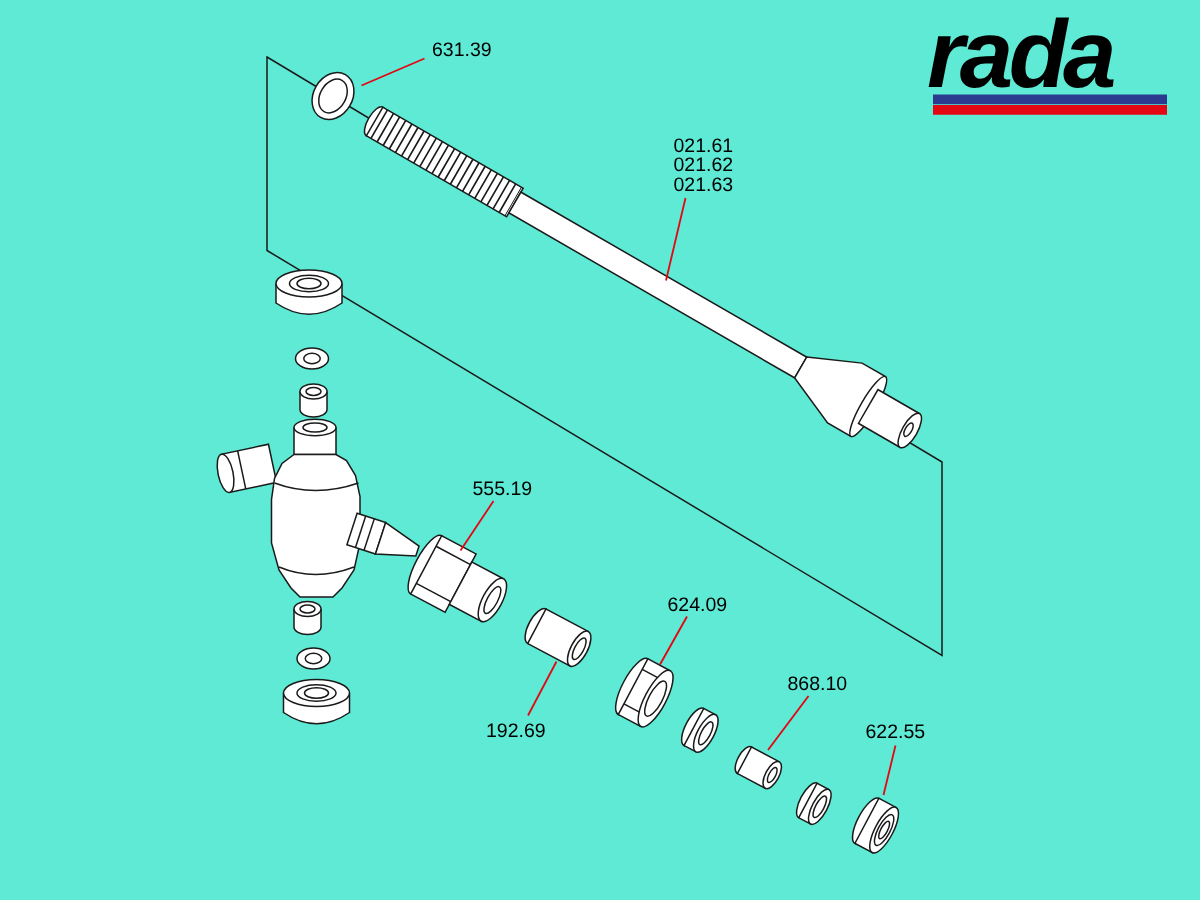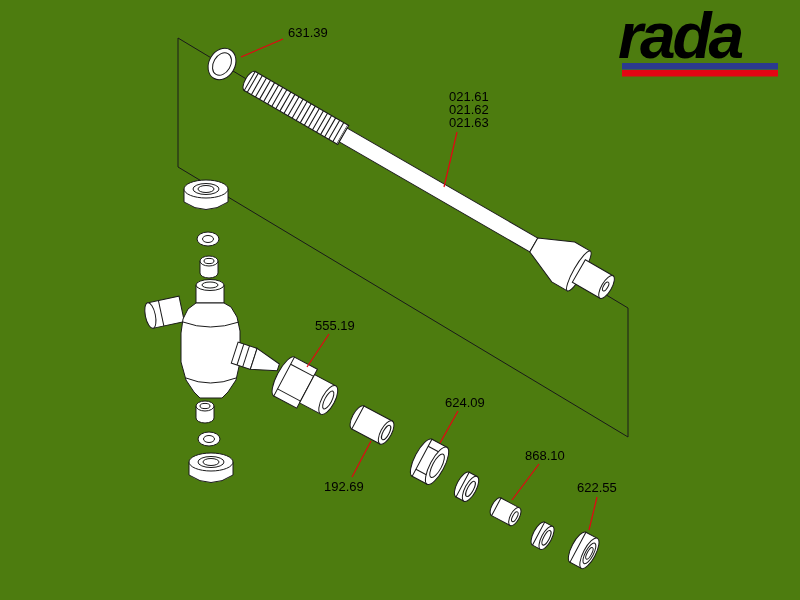--- a/index.html
+++ b/index.html
@@ -1,16 +1,16 @@
 <!DOCTYPE html>
 <html><head>
 <meta charset="utf-8">
 <style>
   html,body{margin:0;padding:0;background:#fff;}
-  .page{position:relative;width:800px;height:600px;background:#4d7c0f;overflow:hidden;
+  .page{position:relative;width:800px;height:600px;background:#5eead4;overflow:hidden;
         font-family:"Liberation Sans",sans-serif;}
   svg{position:absolute;left:0;top:0;}
 </style>
 </head>
 <body>
 
 <div class="page">
 <svg width="800" height="600" viewBox="0 0 800 600">
 
   <g fill="none" stroke-width="1" stroke="#1a1a1a">

